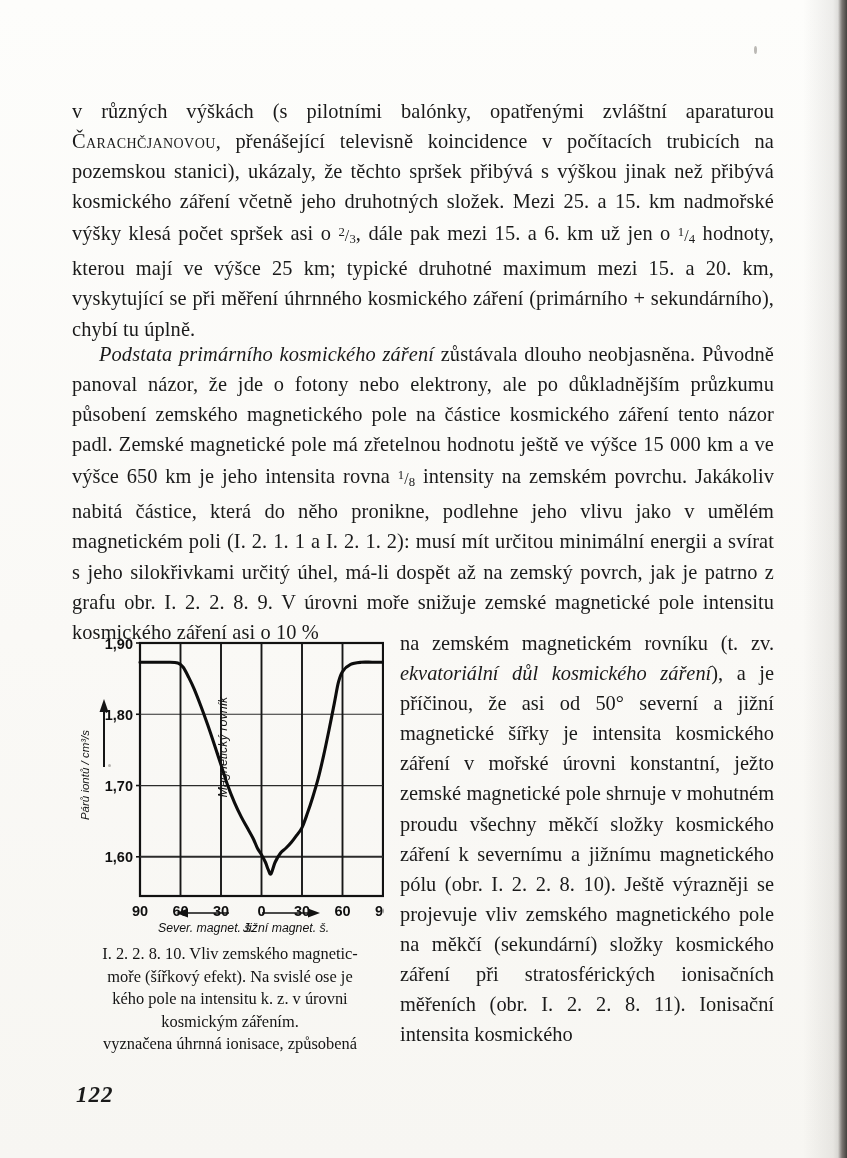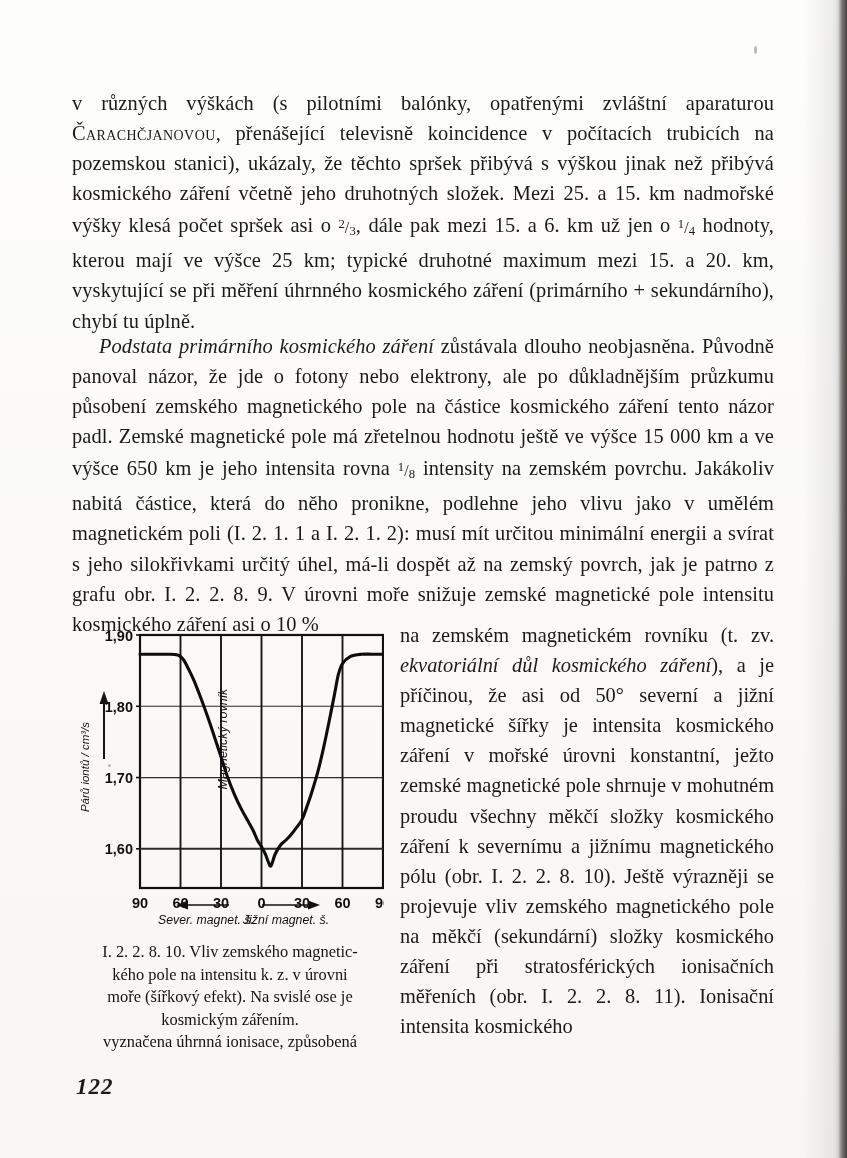--- a/index.html
+++ b/index.html
@@ -18,21 +18,21 @@
       linear-gradient(to left, rgba(60,55,50,0.30) 0px, rgba(90,85,80,0.10) 14px, rgba(255,255,255,0) 44px),
       linear-gradient(to bottom, #fdfdfb 0%, #faf9f6 55%, #f7f6f2 100%);
   }
   .edge-dark{
     position:absolute;top:0;right:0;width:9px;height:100%;
     background:linear-gradient(to left,#2e2b28,#6d6763 55%,rgba(160,155,150,0));
     opacity:.85;
   }
   .speck{position:absolute;background:#6a6660;opacity:.45;border-radius:50%;}
 
-  .content{position:absolute;left:0;top:4px;width:847px;height:1070px;}
+  .content{position:absolute;left:0;top:12px;width:847px;height:1070px;}
 
   
   .para{
     position:absolute;
     width:702px;left:72px;
     font-size:20.4px;
     line-height:30.1px;
     text-align:justify;
     text-justify:inter-word;
     letter-spacing:.1px;
@@ -47,21 +47,21 @@
 
   #para-one{top:84px;}
   #para-two{top:327px;}
 
   
   .figure{
     position:absolute;left:72px;top:613px;width:320px;
   }
   .chart-wrap{position:relative;width:312px;height:317px;}
   .caption{
-    margin-top:7px;
+    margin-top:1px;
     width:316px;
     font-size:16.4px;
     line-height:22.6px;
     text-align:center;
     color:#141414;
   }
   .caption .cap-line{display:block;}
 
   
   .rightcol{
@@ -160,22 +160,22 @@
         <g>
           <line x1="190" y1="288" x2="238" y2="288" stroke="#111" stroke-width="1.7"></line>
           <polygon points="248,288 236,283.5 236,292.5" fill="#111"></polygon>
         </g>
         <text id="xlabel-right" x="214" y="307" text-anchor="middle" font-size="12.3" font-style="italic" fill="#111">Jižní magnet. š.</text>
       </svg>
     </div>
 
     <div class="caption">
       <span class="cap-line">I. 2. 2. 8. 10. Vliv zemského magnetic-</span>
+      <span class="cap-line">moře (šířkový efekt). Na svislé ose je</span>
       <span class="cap-line">kého pole na intensitu k. z. v úrovni</span>
-      <span class="cap-line">moře (šířkový efekt). Na svislé ose je</span>
       <span class="cap-line">kosmickým zářením.</span>
       <span class="cap-line">vyznačena úhrnná ionisace, způsobená</span>
     </div>
   </div>
 
   <div class="rightcol">
     <p><span>na zemském magnetickém rovníku (t. zv. </span><i>ekvatoriální důl kosmického záření</i><span>), a je příčinou, že asi od 50° severní a jižní magnetické šířky je intensita kosmického záření v mořské úrovni konstantní, ježto zemské magnetické pole shrnuje v mohutném proudu všechny měkčí složky kosmického záření k severnímu a jižnímu magnetického pólu (obr. I. 2. 2. 8. 10). Ještě výrazněji se projevuje vliv zemského magnetického pole na měkčí (sekundární) složky kosmického záření při stratosférických ionisačních měřeních (obr. I. 2. 2. 8. 11). Ionisační intensita kosmického</span></p>
   </div>
 
   <div class="folio">122</div>

